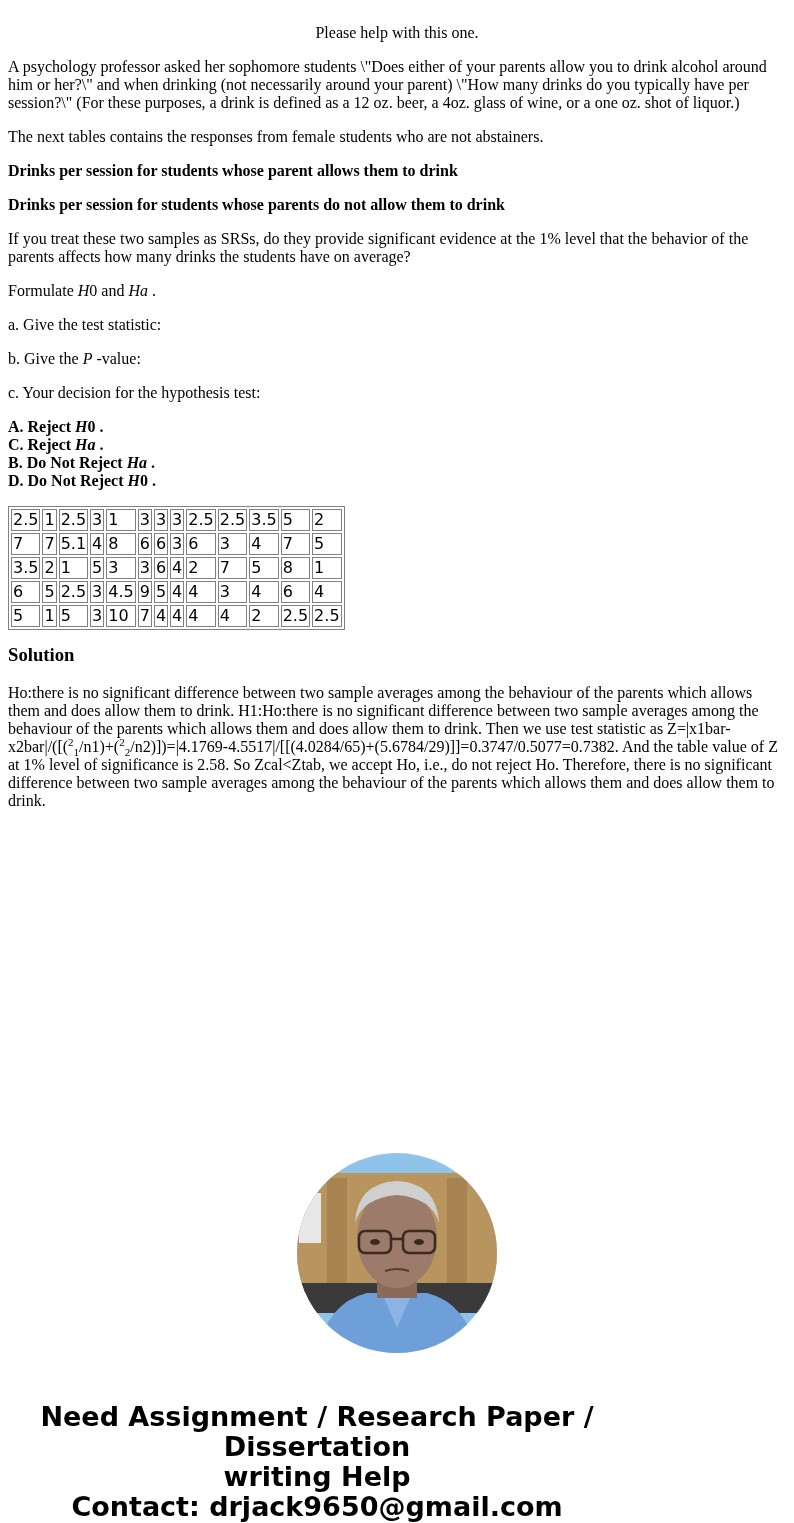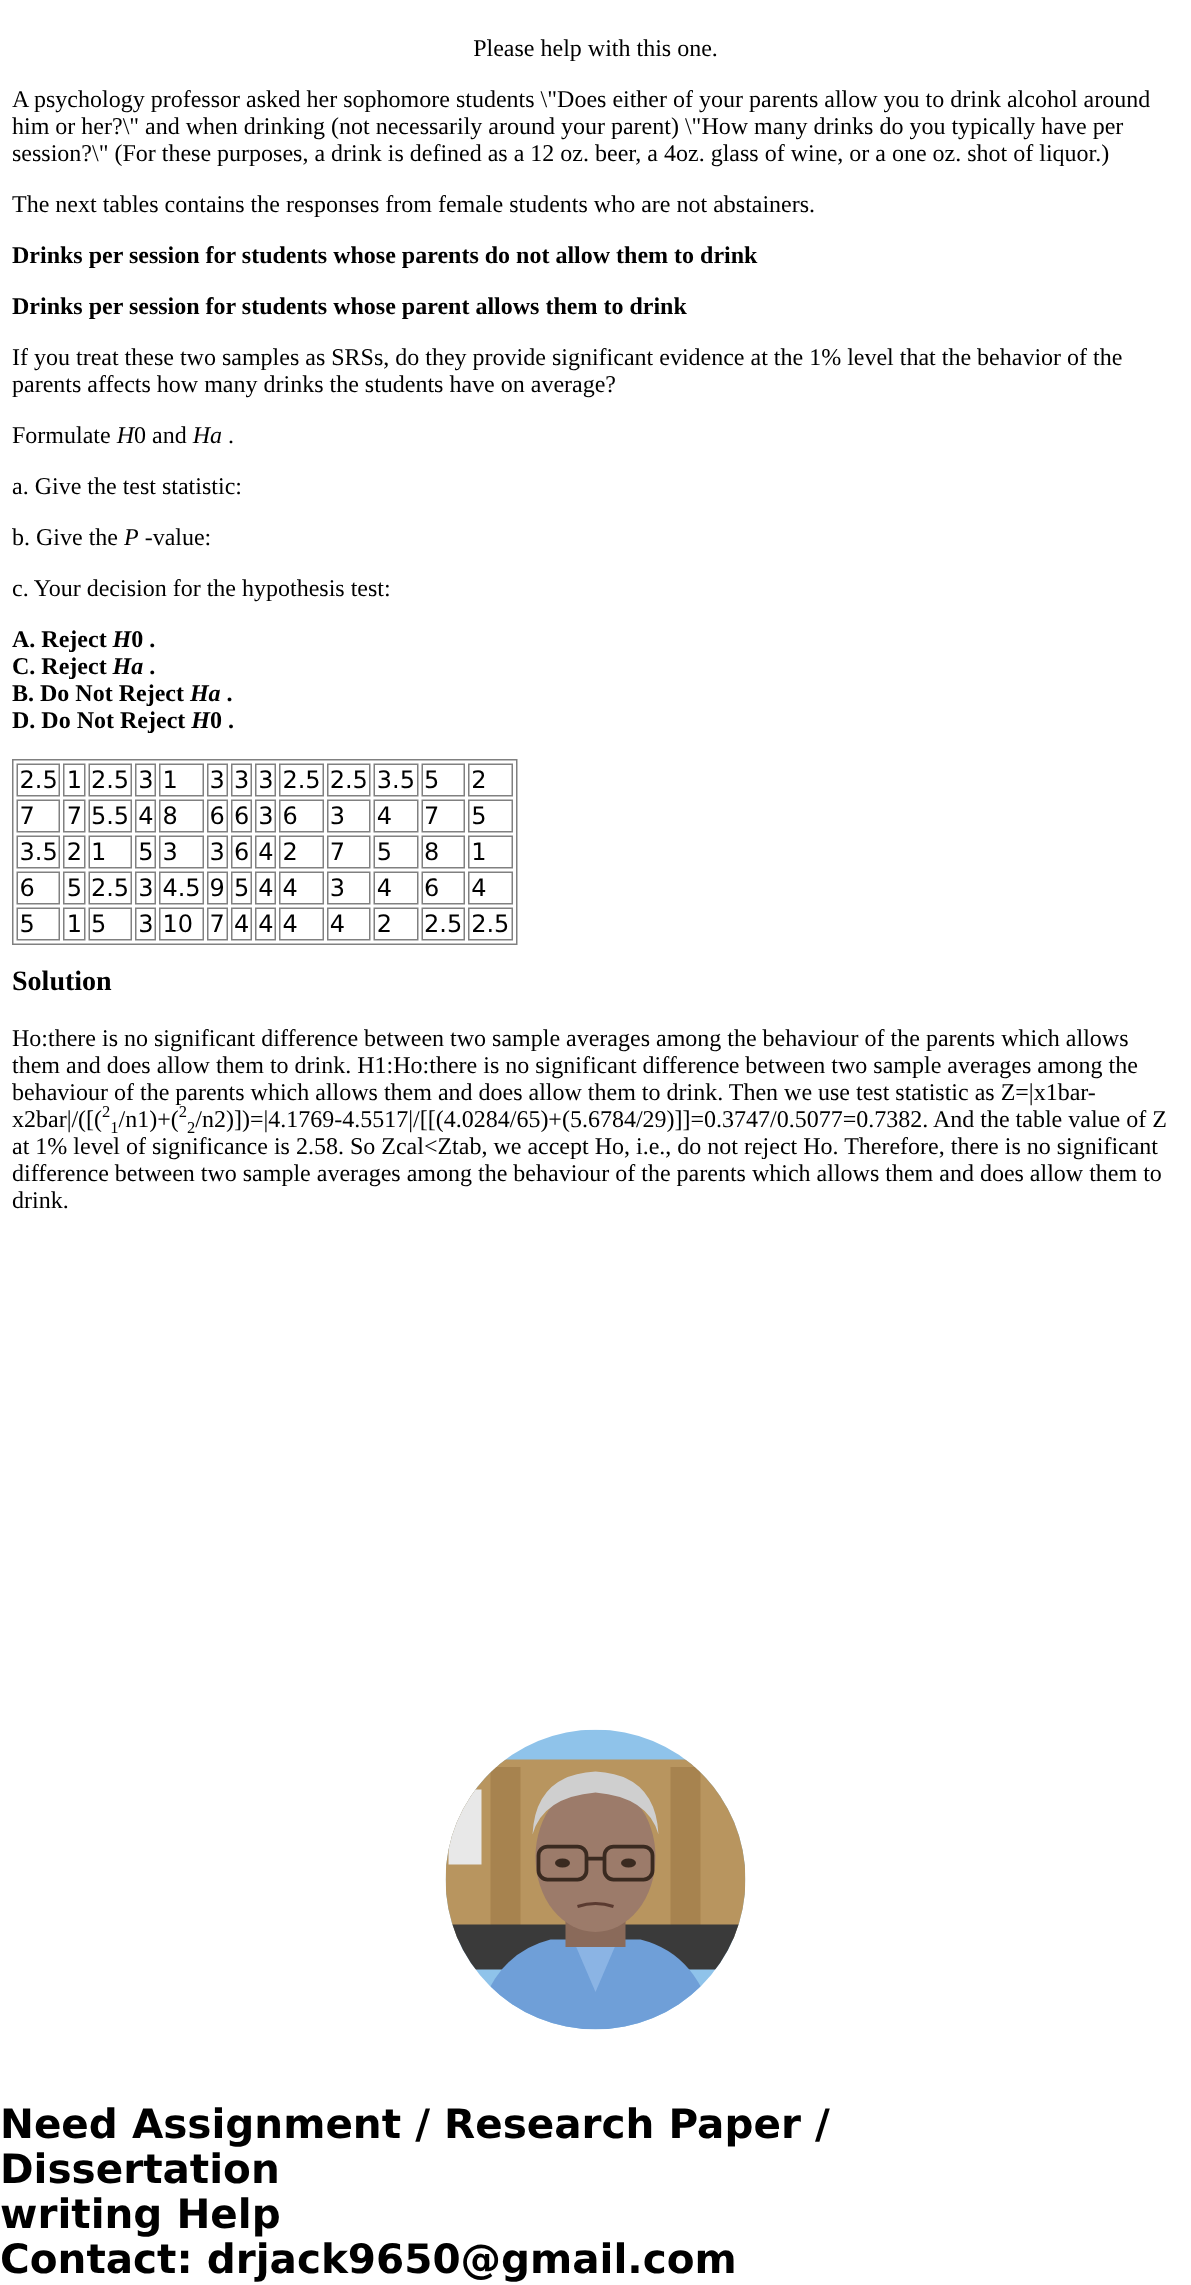--- a/index.html
+++ b/index.html
@@ -58,36 +58,37 @@
       width: 200px;
       height: 200px;
       border-radius: 50%;
       overflow: hidden;
     }
     .footer {
       position: absolute;
       left: 0;
       top: 1402px;
       width: 634px;
+      text-align: center;
       font-family: "DejaVu Sans", sans-serif;
       font-weight: bold;
       font-size: 27px;
       line-height: 30px;
       color: #000;
     }
   </style>
 </head>
 <body>
 
 <div class="content">
   <p class="first">Please help with this one.</p>
   <p>A psychology professor asked her sophomore students \"Does either of your parents allow you to drink alcohol around him or her?\" and when drinking (not necessarily around your parent) \"How many drinks do you typically have per session?\" (For these purposes, a drink is defined as a 12 oz. beer, a 4oz. glass of wine, or a one oz. shot of liquor.)</p>
   <p>The next tables contains the responses from female students who are not abstainers.</p>
+  <p><b>Drinks per session for students whose parent allows them to drink</b></p>
   <p><b>Drinks per session for students whose parents do not allow them to drink</b></p>
-  <p><b>Drinks per session for students whose parent allows them to drink</b></p>
   <p>If you treat these two samples as SRSs, do they provide significant evidence at the 1% level that the behavior of the parents affects how many drinks the students have on average?</p>
 
   <p><span>Formulate </span><i>H</i><span>0</span><span> and </span><i>Ha</i><span> .</span></p>
 
   <p>a. Give the test statistic:</p>
   <p><span>b. Give the </span><i>P</i><span> -value:</span></p>
   <p>c. Your decision for the hypothesis test:</p>
 
   <div class="options">
     <div><b>A.</b><span> Reject </span><i>H</i><span>0</span><span> .</span></div>
@@ -109,21 +110,21 @@
           <td>3</td>
           <td>2.5</td>
           <td>2.5</td>
           <td>3.5</td>
           <td>5</td>
           <td>2</td>
         </tr>
         <tr>
           <td>7</td>
           <td>7</td>
-          <td>5.5</td>
+          <td>5.1</td>
           <td>4</td>
           <td>8</td>
           <td>6</td>
           <td>6</td>
           <td>3</td>
           <td>6</td>
           <td>3</td>
           <td>4</td>
           <td>7</td>
           <td>5</td>

